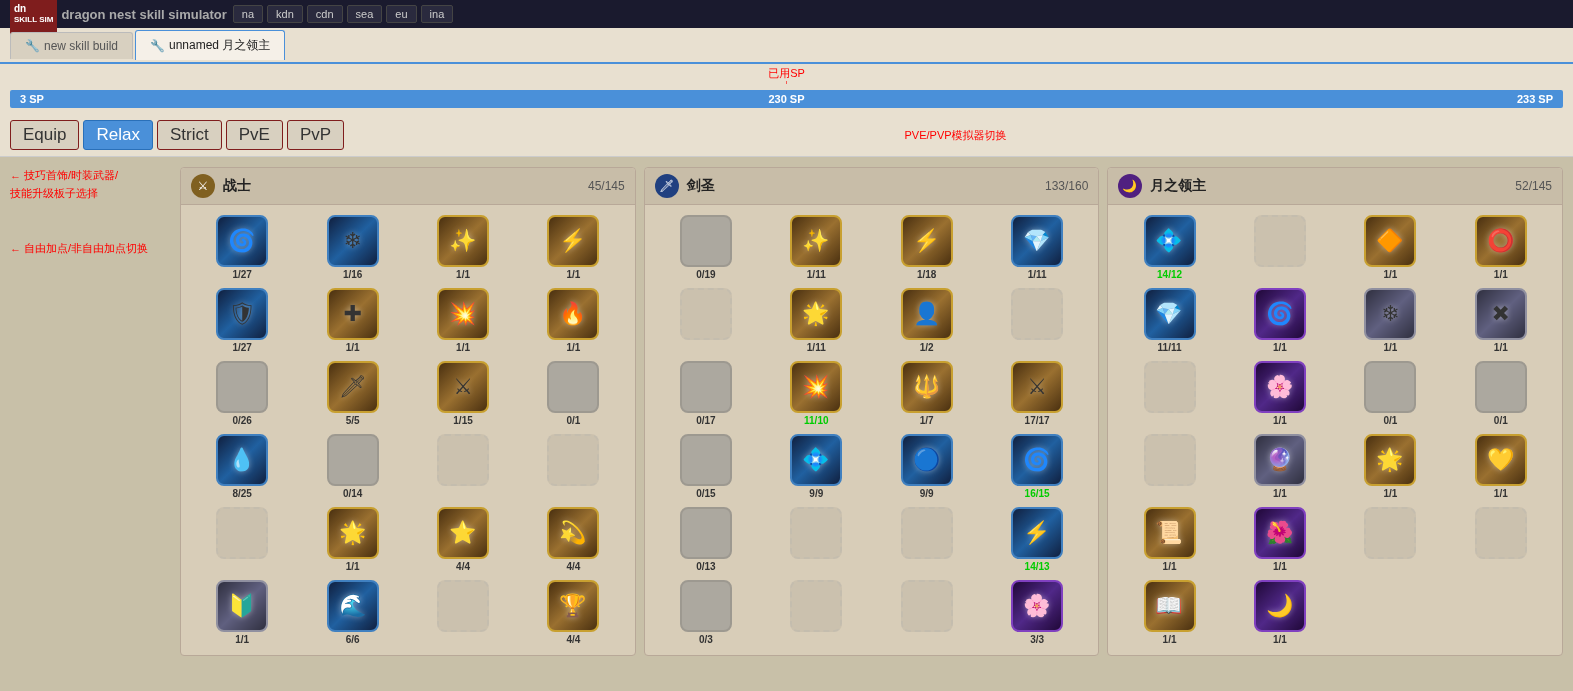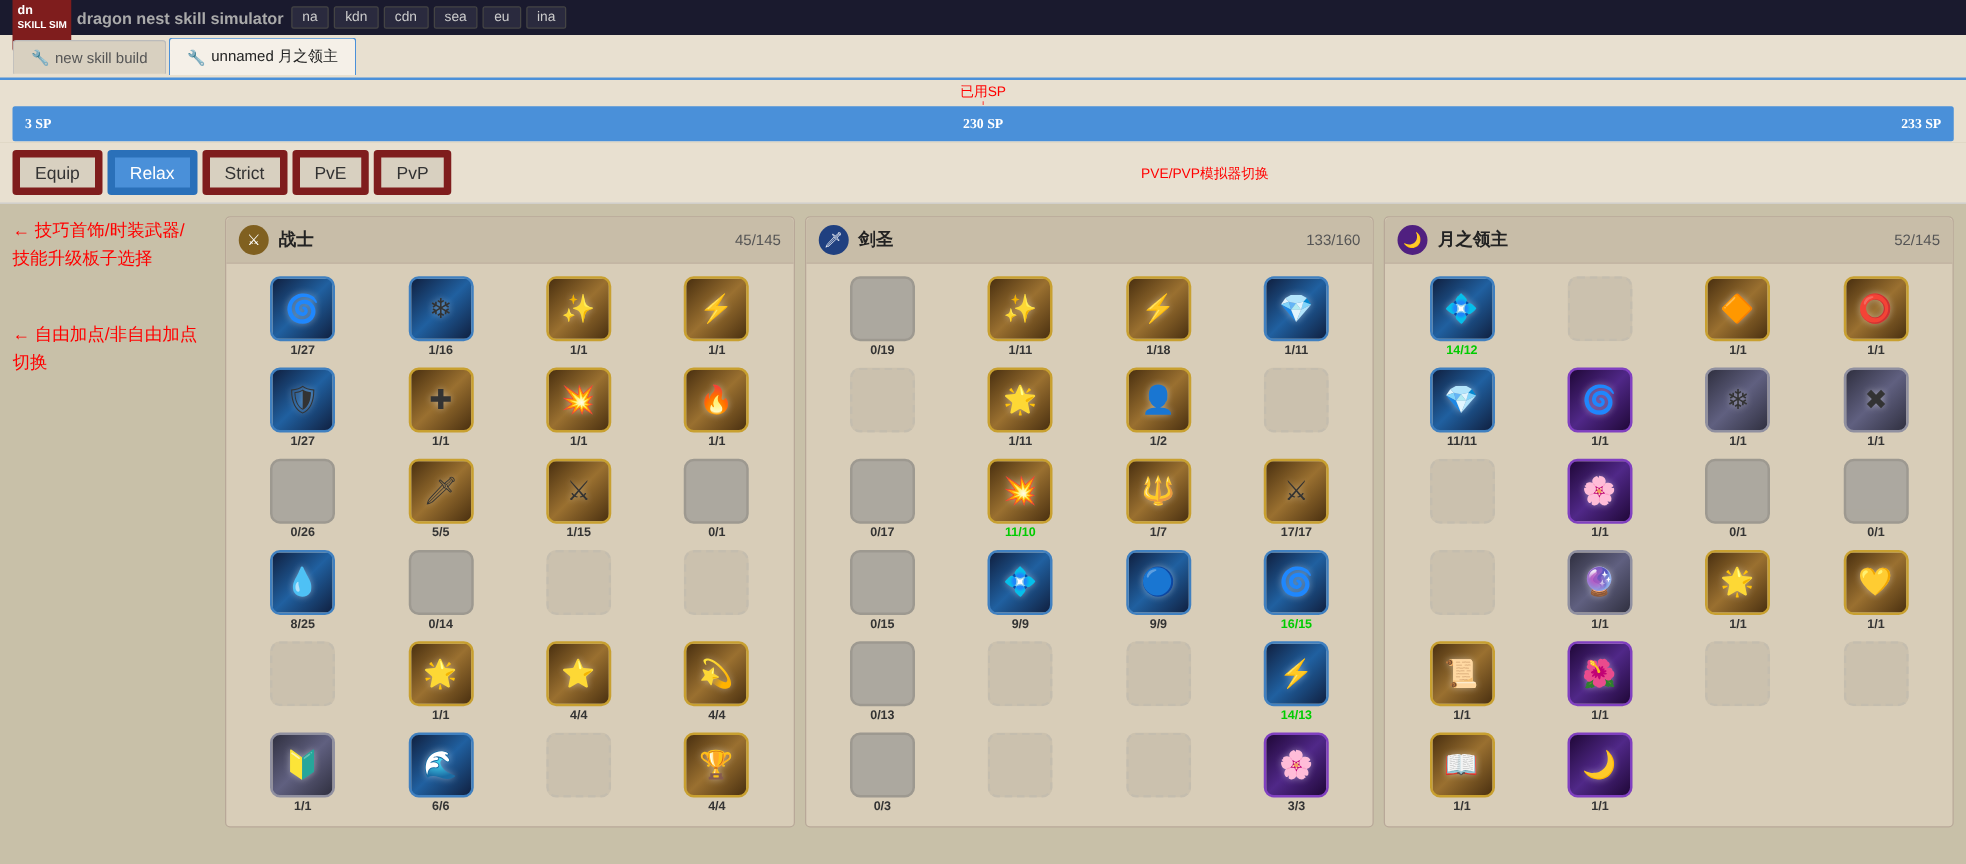--- a/index.html
+++ b/index.html
@@ -85,27 +85,26 @@
     .sp-bar-container {
       background: #e8e0d0;
       padding: 4px 10px;
       position: relative;
       height: 30px;
       display: flex;
       align-items: center;
     }
     .sp-bar-bg {
       width: 100%;
-      height: 28px;
+      height: 18px;
       background: #4a90d9;
       border-radius: 2px;
       position: relative;
       display: flex;
       align-items: center;
-      font-family: Liberation Serif, serif;
     }
     .sp-bar-text-left {
       position: absolute;
       left: 10px;
       color: white;
       font-size: 11px;
       font-weight: bold;
     }
     .sp-bar-text-center {
       position: absolute;
@@ -127,24 +126,24 @@
     .controls-bar {
       background: #e8e0d0;
       padding: 6px 10px;
       display: flex;
       align-items: center;
       gap: 4px;
       border-bottom: 1px solid #ccc;
     }
     .ctrl-btn {
       padding: 4px 12px;
-      border: 6px solid #7f1d1d;
+      border: 1px solid #7f1d1d;
       border-radius: 3px;
       cursor: pointer;
-      font-size: 14px;
+      font-size: 17px;
       background: #d8d0c0;
       color: #333;
     }
     .ctrl-btn.active {
       background: #4a90d9;
       color: white;
       border-color: #2a70b9;
     }
     .search-input {
       margin-left: auto;
@@ -260,21 +259,21 @@
     
     .skill-slot.empty .skill-icon {
       background: #b8b0a0;
       border: 2px dashed #999;
       opacity: 0.4;
     }
 
     
     .red-annotation {
       color: red;
-      font-size: 14px;
+      font-size: 11px;
       position: relative;
     }
 
     
     .pvepvp-label {
       color: red;
       font-size: 11px;
       text-align: center;
       flex: 1;
     }

